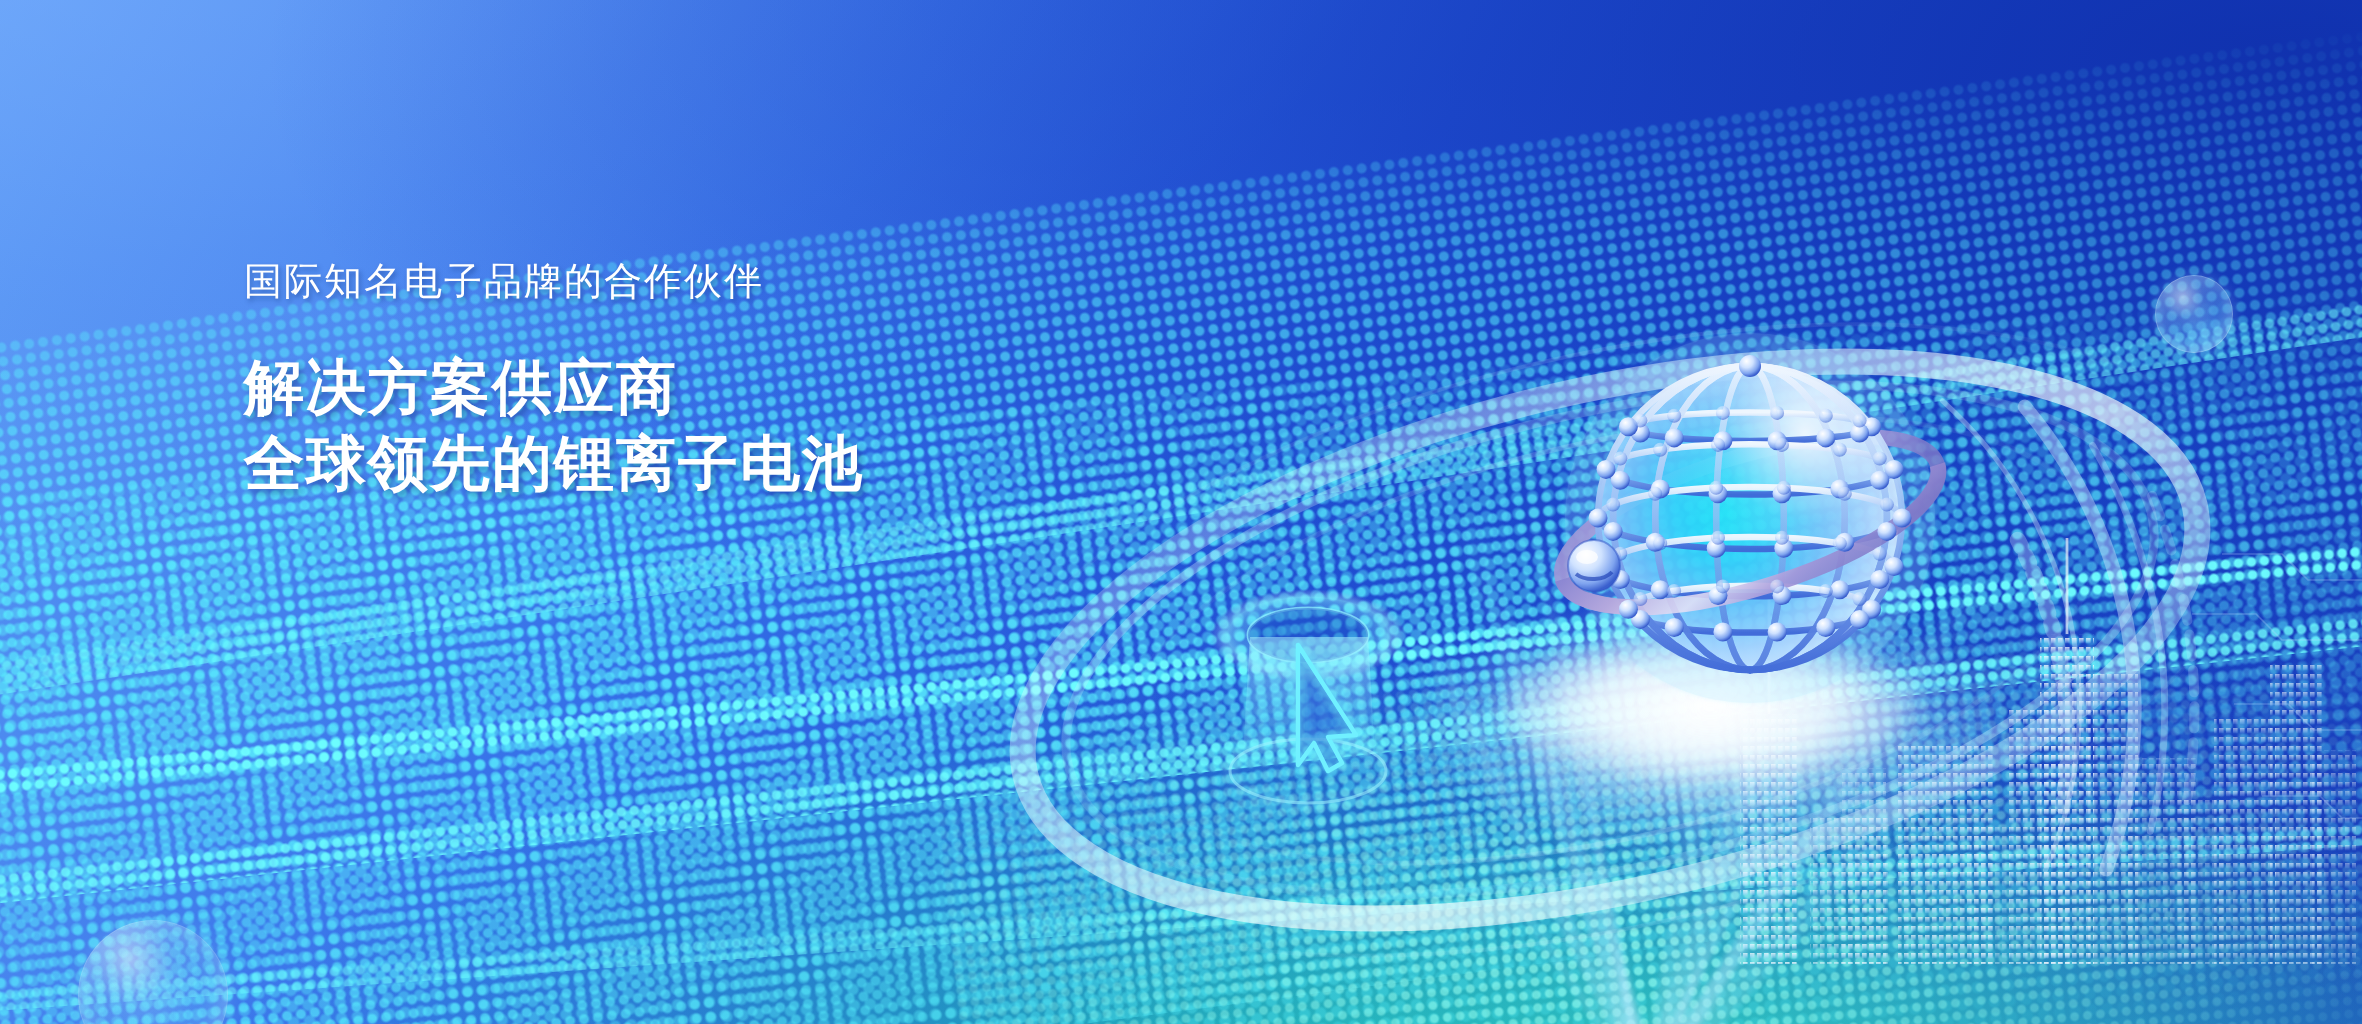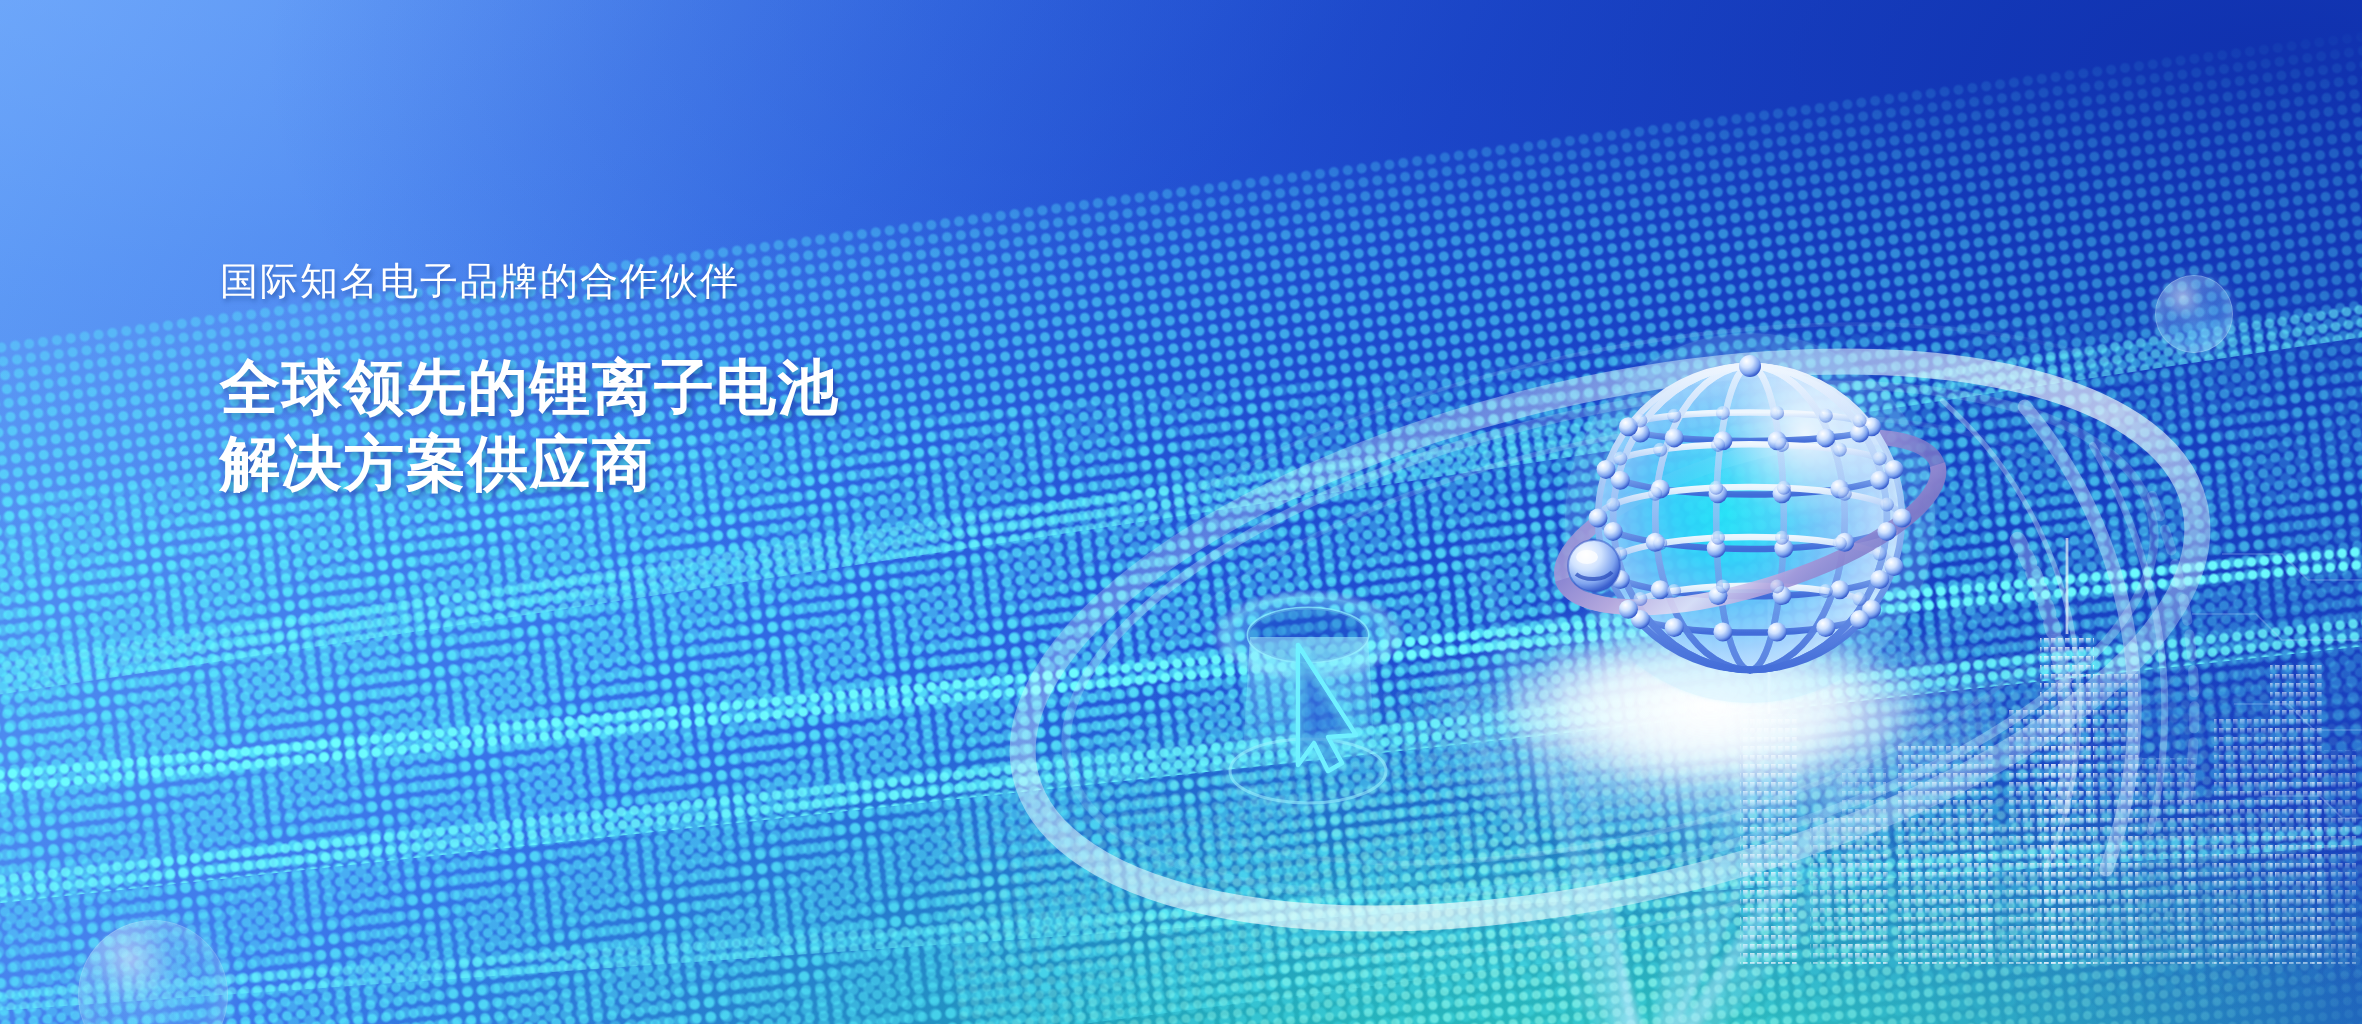--- a/index.html
+++ b/index.html
@@ -201,21 +201,21 @@
     background:
       radial-gradient(circle at 34% 26%, rgba(255,255,255,.50) 0%, rgba(255,255,255,.10) 30%, rgba(255,255,255,0) 55%),
       radial-gradient(circle at 60% 72%, rgba(120,200,255,.30) 0%, rgba(70,150,240,.18) 58%, rgba(60,130,225,.05) 88%);
     box-shadow:inset 0 0 34px rgba(200,235,255,.45), 0 0 18px rgba(150,210,255,.22);
     border:1px solid rgba(205,238,255,.35);
   }
 
   
   .copy{
     position:absolute;
-    left:220px;
+    left:244px;
     top:258px;
     width:900px;
     z-index:40;
   }
   .eyebrow{
     font-size:38px;
     line-height:1.22;
     font-weight:400;
     color:#ffffff;
     letter-spacing:2px;
@@ -558,18 +558,18 @@
 
     <circle cx="220" cy="56" r="11" fill="url(#nodeG)"></circle>
   </svg>
 
   <div class="bubble bubble-tr"></div>
   <div class="bubble bubble-bl"></div>
 
   <div class="copy">
     <p class="eyebrow">国际知名电子品牌的合作伙伴</p>
     <h1 class="headline">
+      <span class="hl-line">解决方案供应商</span>
       <span class="hl-line">全球领先的锂离子电池</span>
-      <span class="hl-line">解决方案供应商</span>
     </h1>
   </div>
 
 </div>
 
 </body></html>

